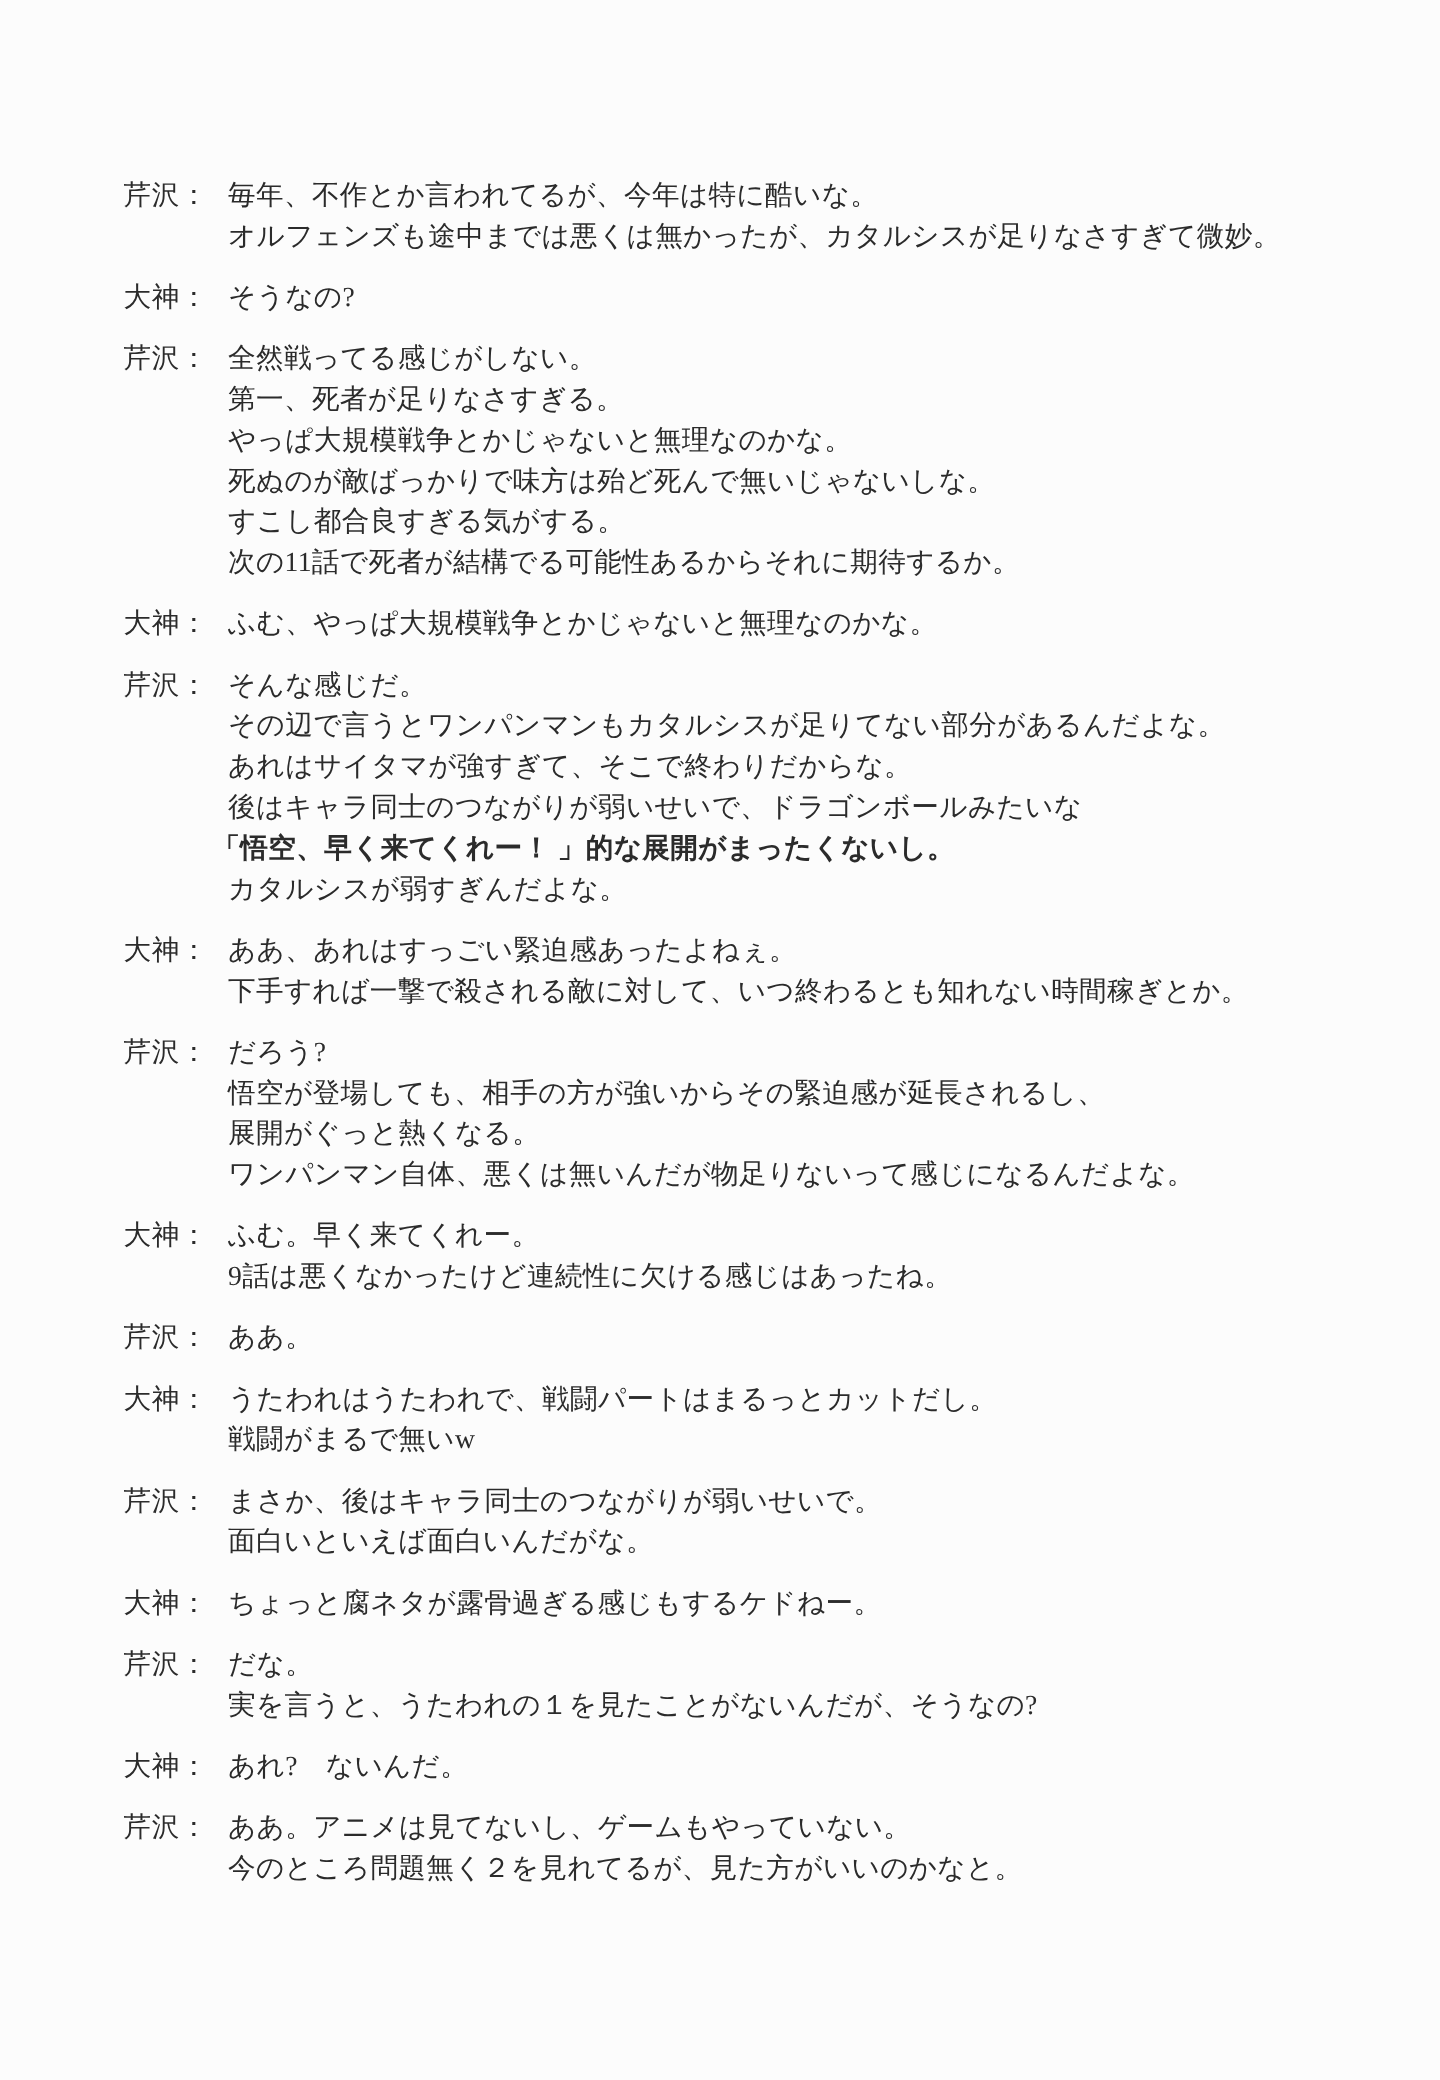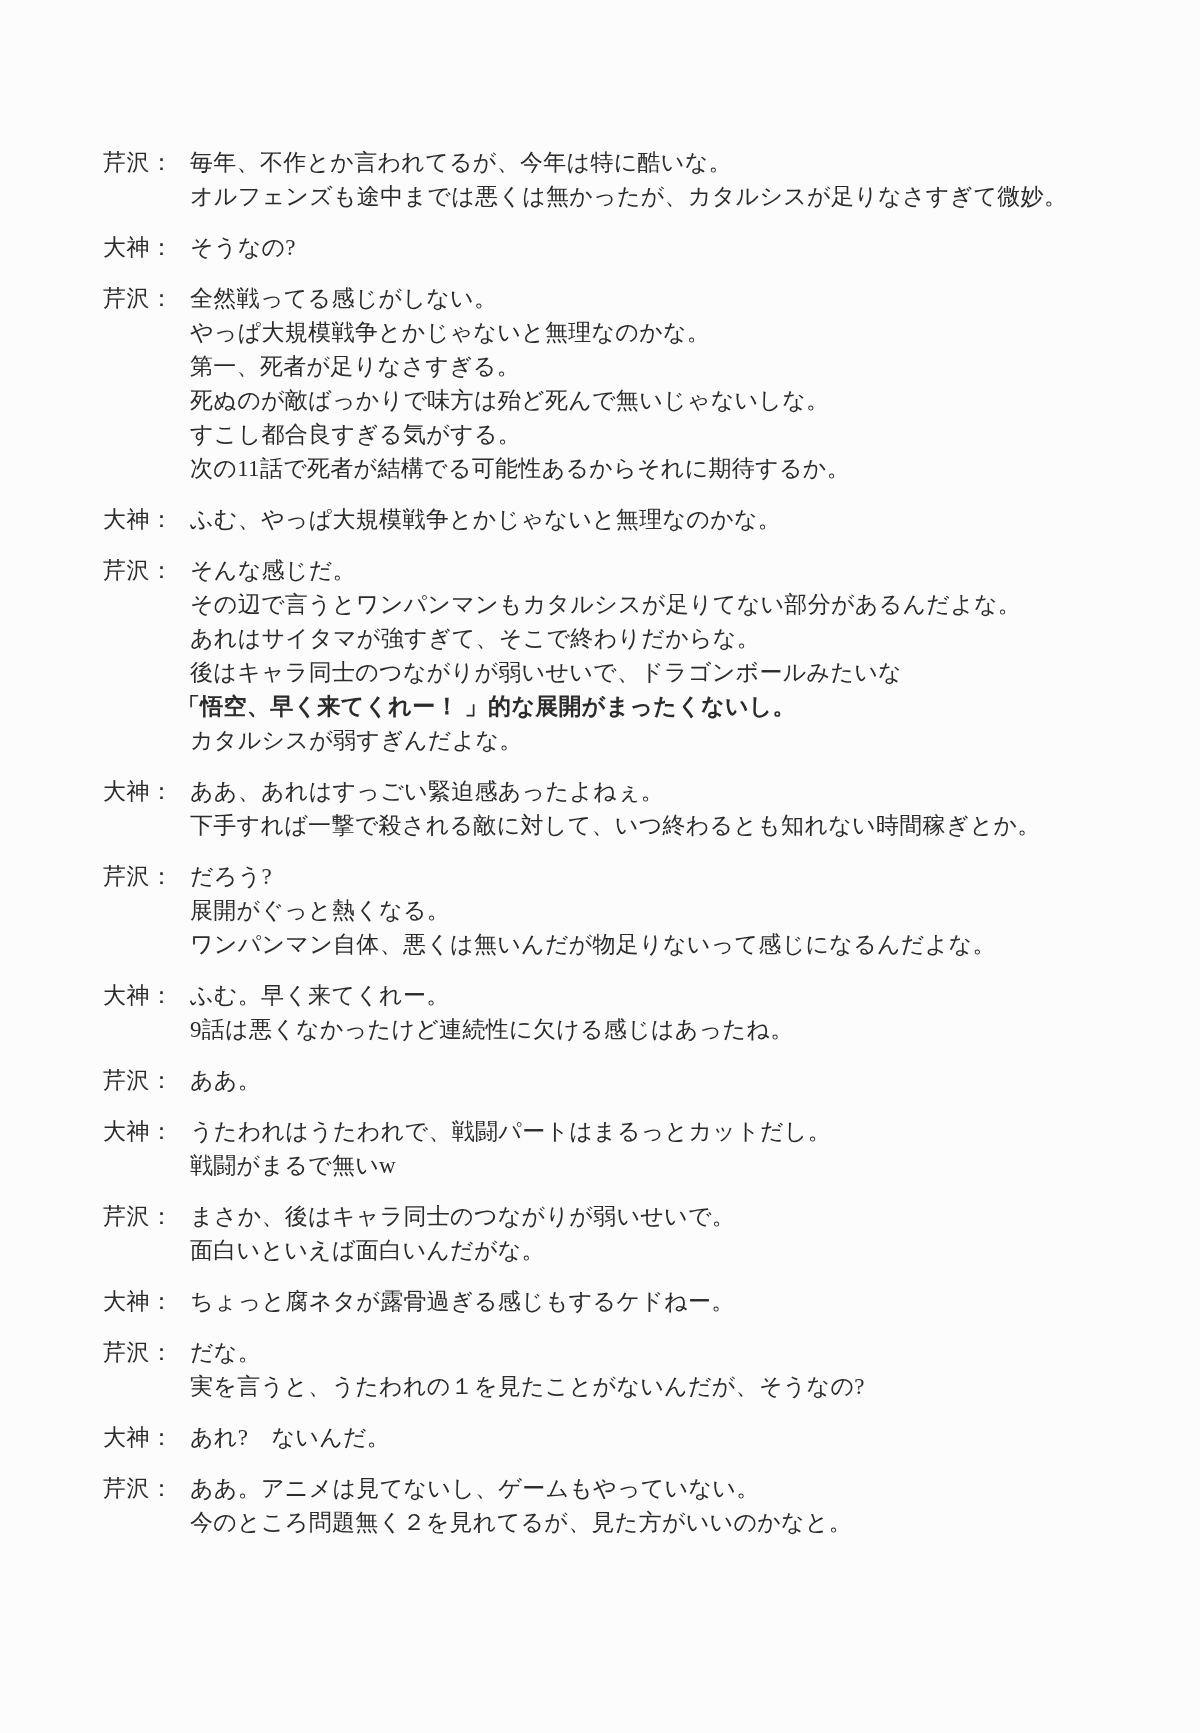--- a/index.html
+++ b/index.html
@@ -64,22 +64,22 @@
     <span class="speaker">大神：</span>
     <div class="lines">
           <div class="line">そうなの?</div>
         </div>
   </div>
 
   <div class="turn">
     <span class="speaker">芹沢：</span>
     <div class="lines">
           <div class="line">全然戦ってる感じがしない。</div>
+          <div class="line">第一、死者が足りなさすぎる。</div>
           <div class="line">やっぱ大規模戦争とかじゃないと無理なのかな。</div>
-          <div class="line">第一、死者が足りなさすぎる。</div>
           <div class="line">死ぬのが敵ばっかりで味方は殆ど死んで無いじゃないしな。</div>
           <div class="line">すこし都合良すぎる気がする。</div>
           <div class="line">次の11話で死者が結構でる可能性あるからそれに期待するか。</div>
         </div>
   </div>
 
   <div class="turn">
     <span class="speaker">大神：</span>
     <div class="lines">
           <div class="line">ふむ、やっぱ大規模戦争とかじゃないと無理なのかな。</div>
@@ -103,20 +103,21 @@
     <div class="lines">
           <div class="line">ああ、あれはすっごい緊迫感あったよねぇ。</div>
           <div class="line">下手すれば一撃で殺される敵に対して、いつ終わるとも知れない時間稼ぎとか。</div>
         </div>
   </div>
 
   <div class="turn">
     <span class="speaker">芹沢：</span>
     <div class="lines">
           <div class="line">だろう?</div>
+          <div class="line">悟空が登場しても、相手の方が強いからその緊迫感が延長されるし、</div>
           <div class="line">展開がぐっと熱くなる。</div>
           <div class="line">ワンパンマン自体、悪くは無いんだが物足りないって感じになるんだよな。</div>
         </div>
   </div>
 
   <div class="turn">
     <span class="speaker">大神：</span>
     <div class="lines">
           <div class="line">ふむ。早く来てくれー。</div>
           <div class="line">9話は悪くなかったけど連続性に欠ける感じはあったね。</div>

